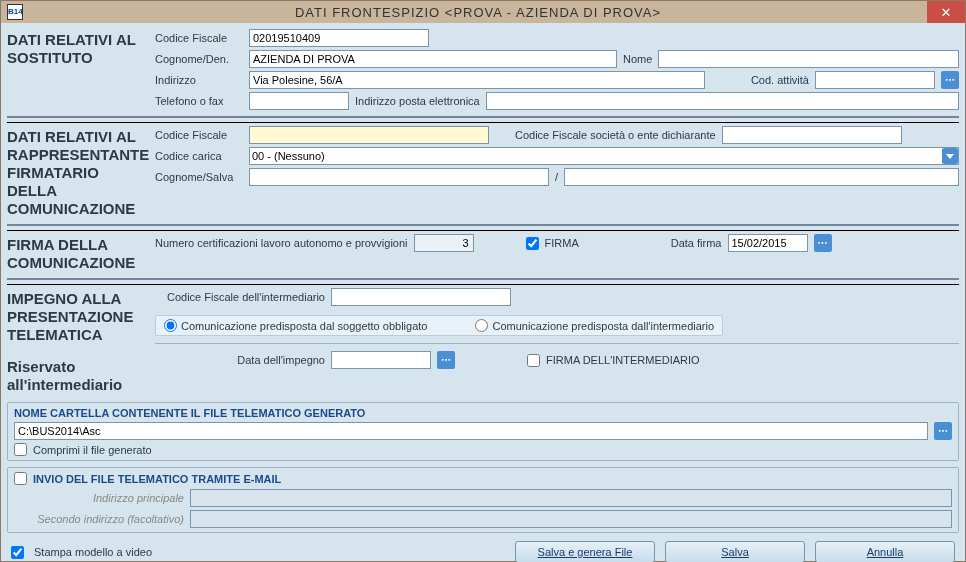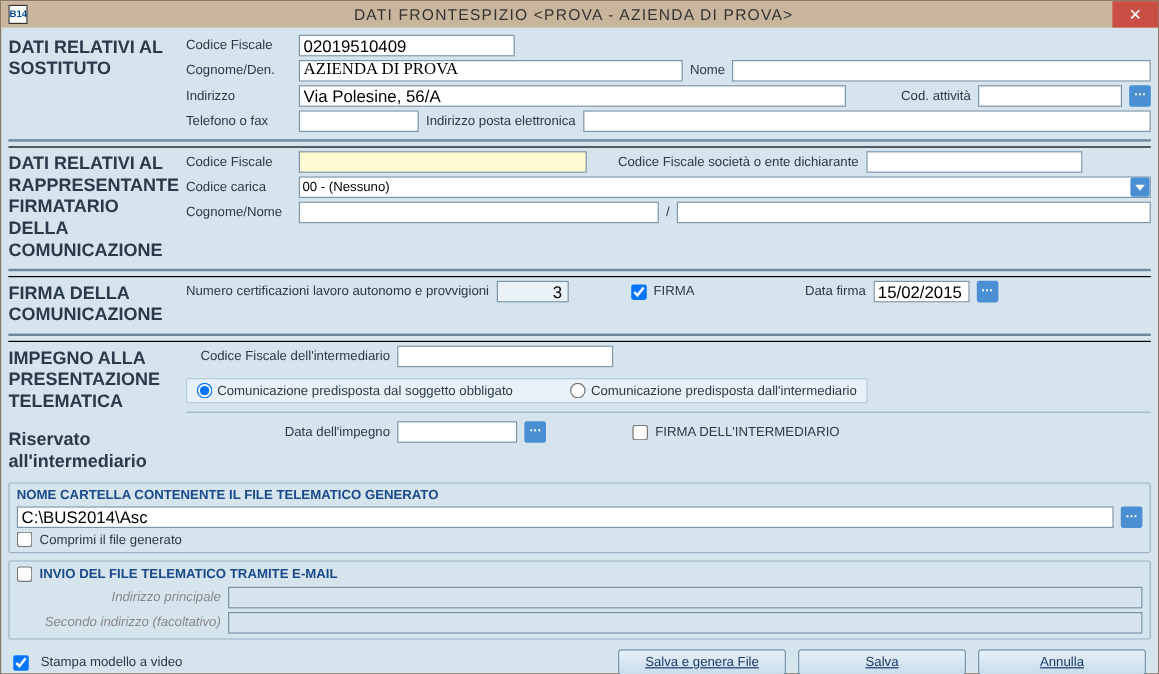--- a/index.html
+++ b/index.html
@@ -9,42 +9,42 @@
 .titlebar .icon { width: 16px; height: 16px; background: #fff; margin: 0 6px; border: 1px solid #333; font-size: 8px; line-height: 14px; text-align: center; color: #004a9c; font-weight: bold; }
 .titlebar .title { flex: 1; text-align: center; color: #333; font-size: 13px; letter-spacing: 1px; }
 .titlebar .close { width: 38px; height: 22px; background: #c94f44; color: #fff; display: flex; align-items: center; justify-content: center; font-size: 13px; margin-right: 0; border: none; }
 .content { flex: 1; padding: 3px 6px 6px 6px; display: flex; flex-direction: column; gap: 2px; }
 .section { border-top: 1px solid #000000; padding: 3px 0 2px 0; display: grid; grid-template-columns: 140px 1fr; gap: 0 8px; align-items: start; }
 .section:first-child { border-top: none; }
 .sec-label { font-weight: bold; color: #2a3a4a; font-size: 15px; padding-top: 2px; line-height: 1.2; }
 .fields { display: flex; flex-direction: column; gap: 3px; }
 .row { display: flex; align-items: center; gap: 6px; }
 .fl { color: #2a3a4a; font-size: 11px; white-space: nowrap; }
-.inp { height: 18px; border: 1px solid #7a95ab; background: #fff; padding: 0 3px; font-size: 14px; color: #000; }
+.inp { height: 18px; border: 1px solid #7a95ab; background: #fff; padding: 0 3px; font-size: 11px; color: #000; }
 .inp.yellow { background: #fffad1; }
 .inp.ro { background: #eaf2f8; text-align: right; padding-right: 4px; }
 .sel { height: 18px; border: 1px solid #7a95ab; background: #fff; font-size: 11px; padding: 0 2px; flex: 1; appearance: none; -webkit-appearance: none; position: relative; }
 .select-wrap { position: relative; display: flex; flex: 1; }
 .select-wrap::after { content: ""; position: absolute; right: 1px; top: 1px; width: 16px; height: 16px; background: #4a8fd4; border-radius: 2px; }
 .select-wrap::before { content: ""; position: absolute; right: 5px; top: 7px; width: 0; height: 0; border-left: 4px solid transparent; border-right: 4px solid transparent; border-top: 5px solid #fff; z-index: 2; }
 .btn-lookup { width: 18px; height: 18px; background: #4a8fd4; border: none; color: #fff; font-size: 10px; line-height: 1; display: inline-flex; align-items: center; justify-content: center; font-weight: bold; border-radius: 2px; }
 .cb { width: 13px; height: 13px; }
 .radio { width: 13px; height: 13px; }
 .panel { background: #d6e4ed; border: 1px solid #9bb4c7; border-radius: 2px; padding: 4px 6px; margin-top: 4px; }
 .panel-title { color: #1a4a8c; font-weight: bold; font-size: 11px; margin-bottom: 3px; }
 .panel .inp { background: #fff; }
 .panel.dis .inp { background: #d8e4ed; color: #888; }
 .panel.dis .fl { color: #888; font-style: italic; }
 .footer { display: flex; align-items: center; gap: 10px; padding: 6px 4px 2px 4px; }
 .footer .spacer { flex: 1; }
 .btn { min-width: 140px; height: 22px; background: linear-gradient(#e6f0f8, #c8dceb); border: 1px solid #7a95ab; border-radius: 3px; font-size: 11px; color: #1a3a6a; text-decoration: underline; display: inline-flex; align-items: center; justify-content: center; }
 .radio-group { background: #e8f1f8; border: 1px solid #b8ccdc; border-radius: 2px; padding: 3px 8px; display: flex; gap: 48px; align-items: center; }
 .w40 { width: 40px; } .w60 { width: 60px; } .w80 { width: 80px; } .w88 { width: 88px; }
 .w100 { width: 100px; } .w120 { width: 120px; } .w170 { width: 170px; text-align: right; }
-.w180 { width: 180px; } .w240 { width: 240px; } .w300 { width: 300px; } .w320 { width: 320px; font-family: Liberation Serif, serif; }
+.w180 { width: 180px; } .w240 { width: 240px; } .w300 { width: 300px; } .w320 { width: 368px; }
 .long { flex: 1; }
 hr.divider { border: none; border-top: 2px solid #6f879a; margin: 2px 0; }
 </style>
 </head>
 <body>
 
 <div class="window">
   <div class="titlebar">
     <div class="icon">B14</div>
     <div class="title">DATI FRONTESPIZIO &lt;PROVA - AZIENDA DI PROVA&gt;</div>
@@ -95,21 +95,21 @@
         </div>
         <div class="row">
           <span class="fl w88">Codice carica</span>
           <div class="select-wrap">
             <select class="sel">
               <option>00 - (Nessuno)</option>
             </select>
           </div>
         </div>
         <div class="row">
-          <span class="fl w88">Cognome/Nome</span>
+          <span class="fl w88">Cognome/Salva</span>
           <input class="inp w300" value="" style="">
           <span class="fl">/</span>
           <input class="inp long" value="" style="">
         </div>
       </div>
     </div>
 
     <hr class="divider">
 
     <div class="section">

